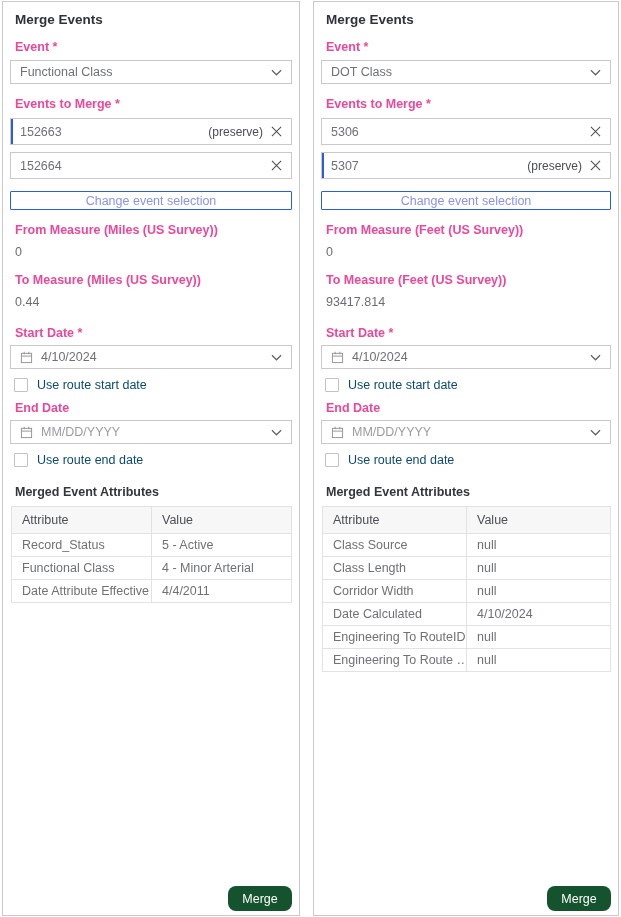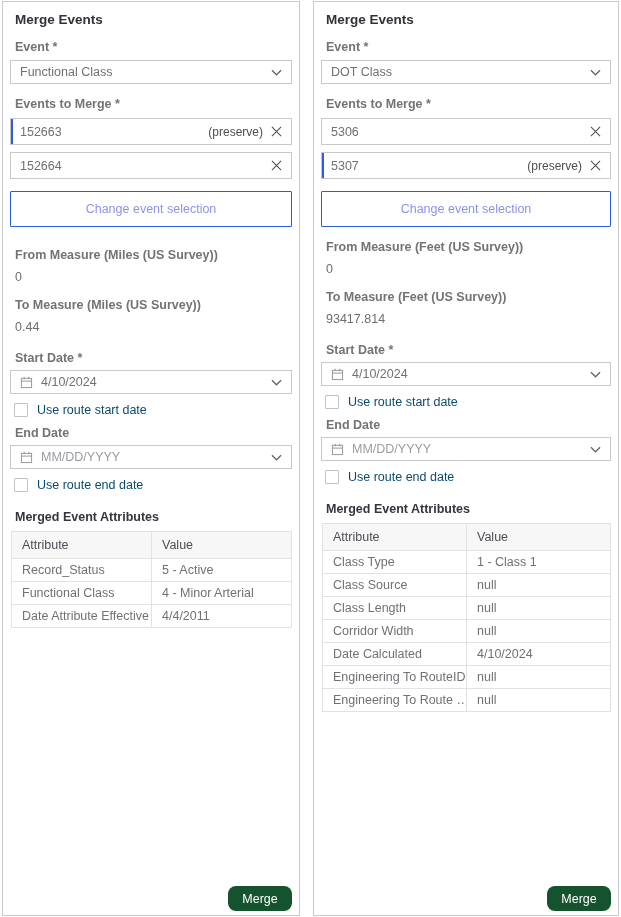--- a/index.html
+++ b/index.html
@@ -25,21 +25,21 @@
     margin: 10px 5px 0;
     font-size: 13.5px;
     font-weight: 700;
     color: #2f3239;
   }
   .field-label {
     display: block;
     margin: 13px 5px 0;
     font-size: 12.5px;
     font-weight: 700;
-    color: #737373;
+    color: #ec4899;
   }
   .static-value {
     margin: 8px 5px 0;
     font-size: 12.5px;
     color: #6b6e72;
   }
 
   .select {
     display: flex;
     align-items: center;
@@ -69,21 +69,21 @@
     padding: 0 9px;
   }
   .text-input.preserve { box-shadow: inset 2px 0 0 #2d5be0; }
   .input-text { flex: 1; font-size: 12.5px; color: #6e7175; }
   .preserve-tag { font-size: 12px; color: #4b4e53; margin-right: 8px; }
   .close-btn { display: inline-flex; align-items: center; cursor: pointer; }
 
   .outline-btn {
     display: block;
     width: 100%;
-    height: 36px;
+    height: 19px;
     margin-top: 12px;
     background: #fff;
     border: 1px solid #2d5be0;
     border-radius: 1px;
     color: #8a93ea;
     font-size: 12.5px;
     font-family: "Liberation Sans", sans-serif;
     cursor: pointer;
   }
 
@@ -183,21 +183,21 @@
     <span class="preserve-tag"></span>
     <span class="close-btn">
         <svg width="11" height="11" viewBox="0 0 12 12">
           <path d="M1 1l10 10M11 1L1 11" stroke="#4a4d52" stroke-width="1.1"></path>
         </svg>
       </span>
   </div>
 
   <button class="outline-btn">Change event selection</button>
 
-  <span class="field-label" style="margin-top:21px">From Measure (Miles (US Survey))</span>
+  <span class="field-label" style="margin-top:13px">From Measure (Miles (US Survey))</span>
   <div class="static-value">0</div>
   <span class="field-label" style="margin-top:14px">To Measure (Miles (US Survey))</span>
   <div class="static-value">0.44</div>
 
   <span class="field-label" style="margin-top:17px">Start Date *</span>
   <div class="select" style="margin-top:5px">
     <svg class="cal-icon" width="13" height="13" viewBox="0 0 14 14">
         <g fill="none" stroke="#8f9296" stroke-width="1">
           <rect x="1.5" y="2.5" width="11" height="10"></rect>
           <line x1="1.5" y1="5.5" x2="12.5" y2="5.5"></line>
@@ -343,24 +343,20 @@
   <div class="section-label">Merged Event Attributes</div>
   <table class="attr-table">
     <thead>
       <tr>
         <th>Attribute</th>
         <th>Value</th>
       </tr>
     </thead>
     <tbody>
       <tr>
-        <td>Class Type</td>
-        <td>1 - Class 1</td>
-      </tr>
-      <tr>
         <td>Class Source</td>
         <td>null</td>
       </tr>
       <tr>
         <td>Class Length</td>
         <td>null</td>
       </tr>
       <tr>
         <td>Corridor Width</td>
         <td>null</td>

